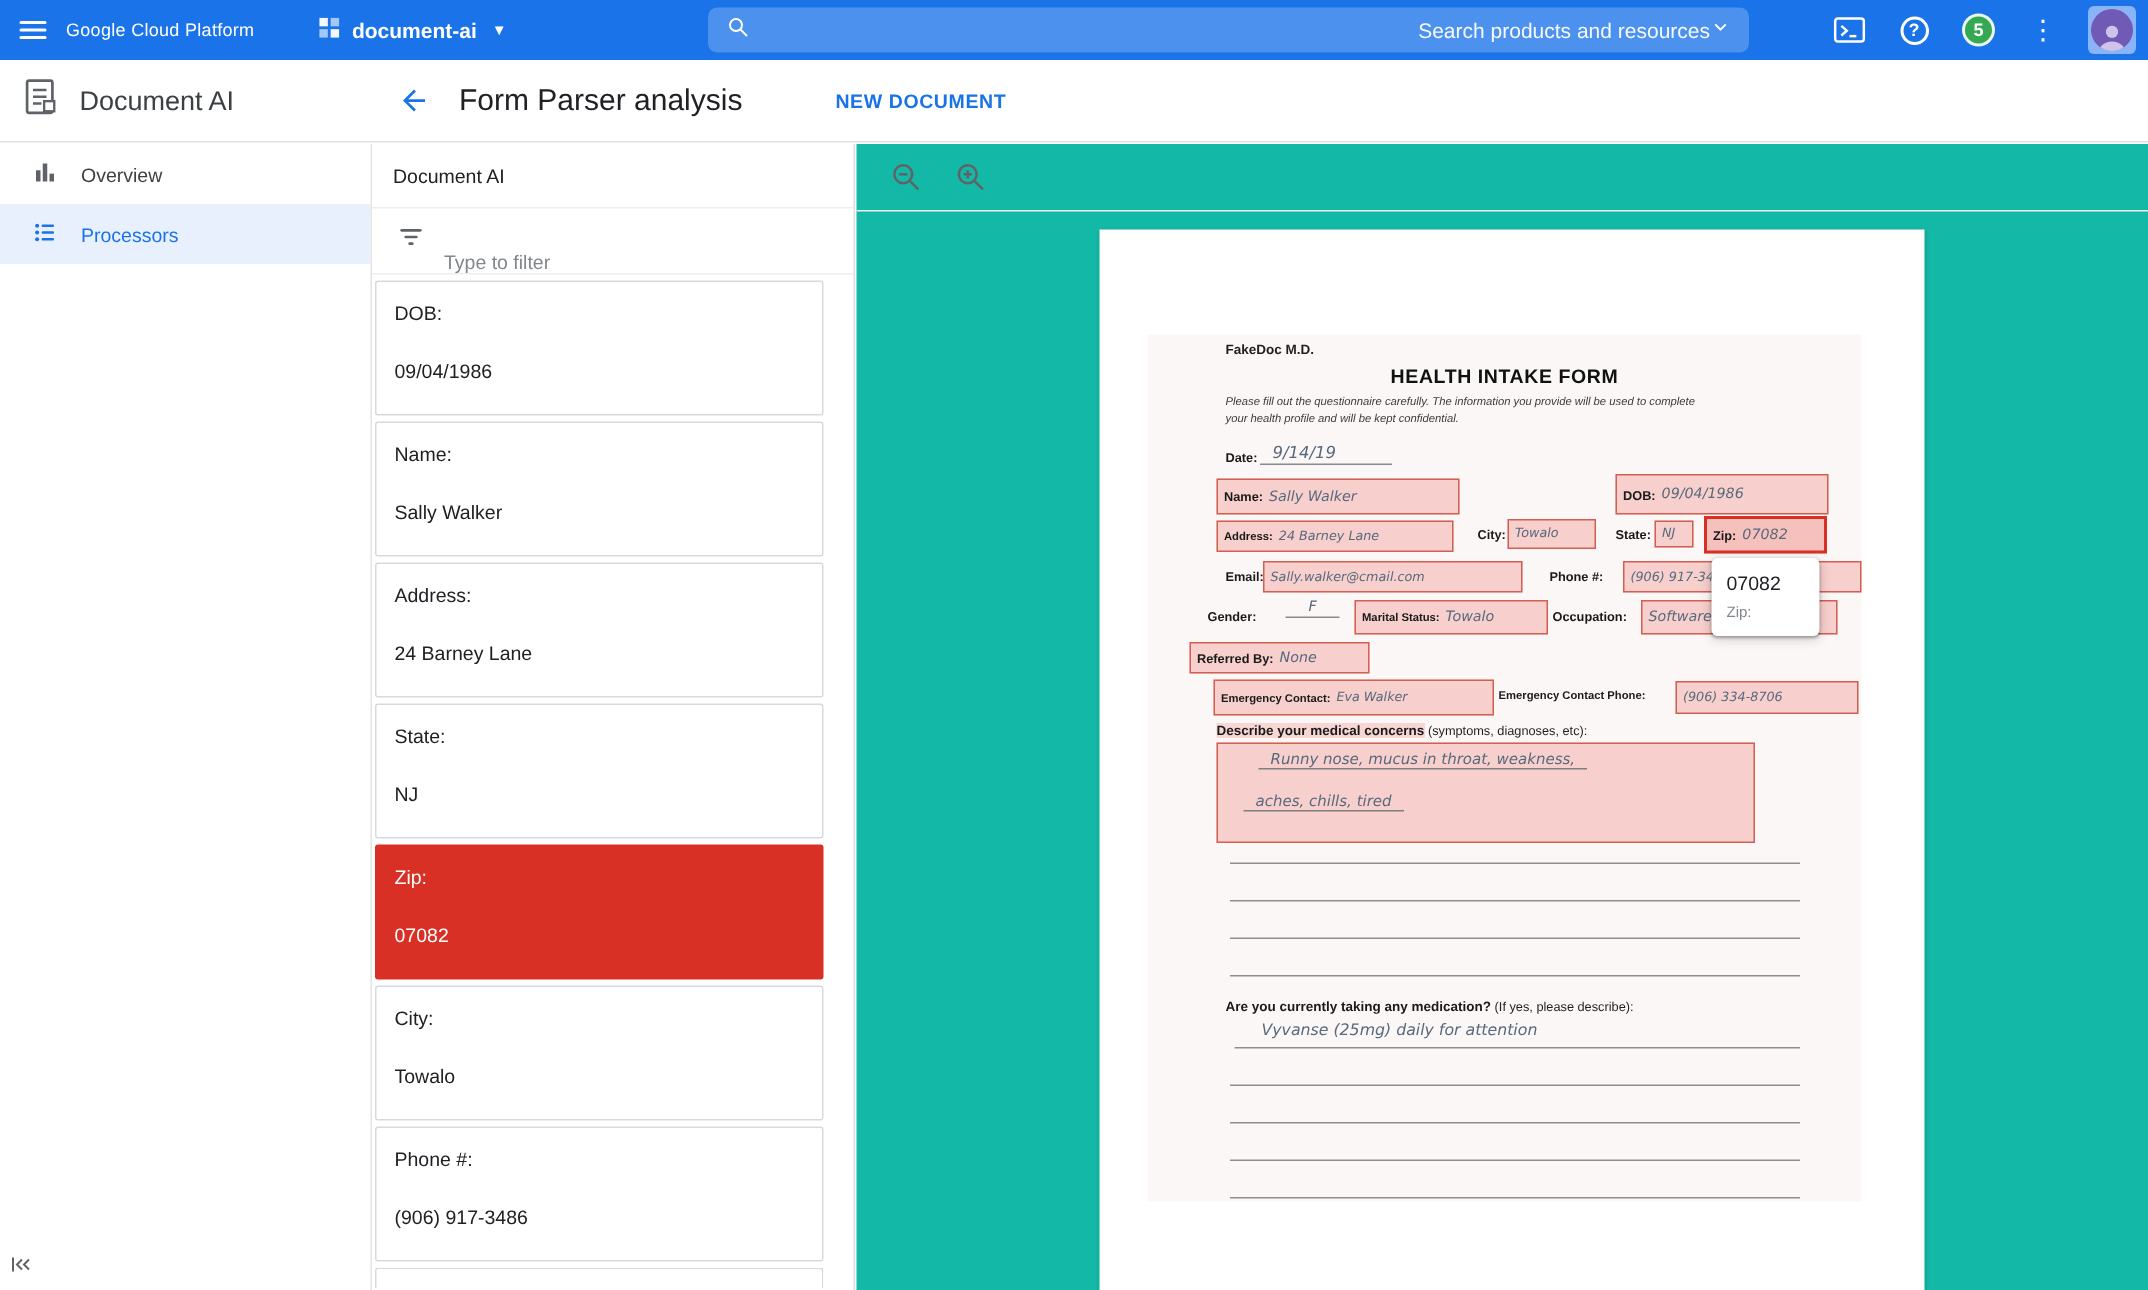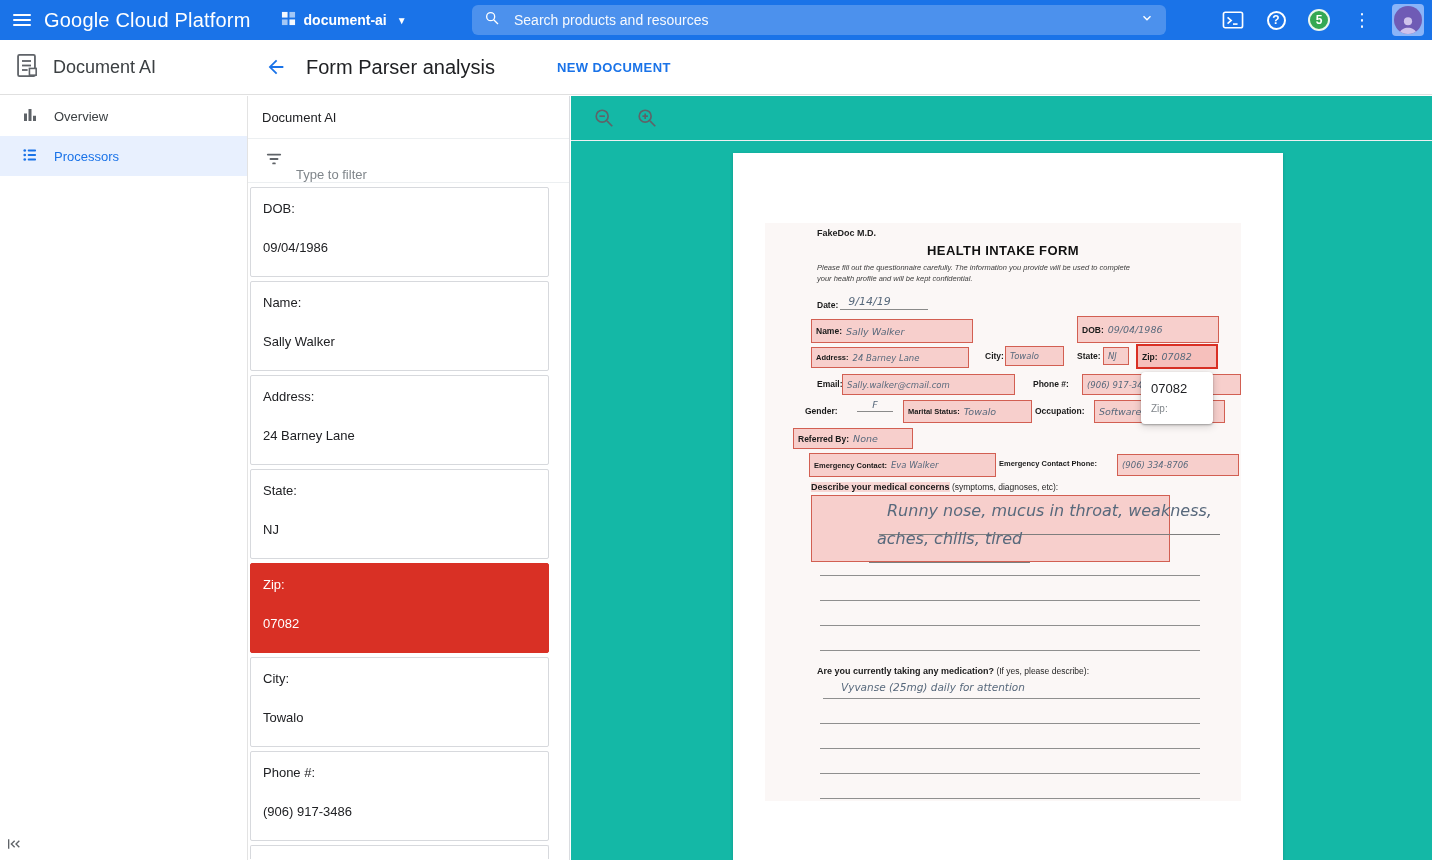--- a/index.html
+++ b/index.html
@@ -5,25 +5,25 @@
   * { margin:0; padding:0; box-sizing:border-box; }
   html,body { width:1432px; height:860px; }
   body { font-family:"Liberation Sans", sans-serif; background:#fff; position:relative; overflow:hidden; color:#202124; }
   .abs { position:absolute; }
 
   
   .topbar { position:absolute; left:0; top:0; width:1432px; height:40px; background:#1a73e8; display:flex; align-items:center; color:#fff; z-index:50; }
   .hamburger { width:44px; height:40px; display:flex; align-items:center; justify-content:center; cursor:pointer; }
   .hamburger .bars { width:18px; height:12px; display:flex; flex-direction:column; justify-content:space-between; }
   .hamburger .bars span { display:block; height:2px; background:#fff; border-radius:1px; }
-  .brand { font-size:20px; letter-spacing:.2px; white-space:nowrap; margin-right:30px; }
+  .brand { font-size:12px; letter-spacing:.2px; white-space:nowrap; margin-right:42px; }
   .project-sel { display:flex; align-items:center; gap:8px; font-size:14px; font-weight:700; cursor:pointer; }
   .project-caret { font-size:10px; margin-left:2px; }
   .searchbar { position:absolute; left:472px; top:5px; width:694px; height:30px; background:rgba(255,255,255,.22); border-radius:6px; display:flex; align-items:center; padding:0 12px; }
-  .searchbar input { flex:1; background:transparent; border:none; outline:none; color:#fff; font-size:14px; font-family:"Liberation Sans",sans-serif; margin-left:14px; }
+  .searchbar input { flex:1; background:transparent; border:none; outline:none; color:#fff; font-size:14px; font-family:"Liberation Sans",sans-serif; margin-left:14px;text-align:right; }
   .searchbar input::placeholder { color:rgba(255,255,255,.95); }
   .topbar-right { position:absolute; right:8px; top:0; height:40px; display:flex; align-items:center; gap:17px; }
   .tb-icon { width:26px; height:26px; display:flex; align-items:center; justify-content:center; cursor:pointer; }
   .help-circle { width:19px; height:19px; border:2px solid #fff; border-radius:50%; display:flex; align-items:center; justify-content:center; font-size:12px; font-weight:700; color:#fff; }
   .badge5 { width:22px; height:22px; border-radius:50%; background:#34a853; border:2px solid rgba(255,255,255,.9); display:flex; align-items:center; justify-content:center; font-size:12px; font-weight:700; color:#fff; }
   .kebab { font-size:18px; color:#fff; line-height:1; }
   .avatar-frame { width:32px; height:32px; border-radius:4px; background:#8ab4f8; display:flex; align-items:center; justify-content:center; }
   .avatar { width:28px; height:28px; border-radius:50%; background:#6f5bb5; overflow:hidden; display:flex; align-items:flex-end; justify-content:center; }
 
   
@@ -68,21 +68,21 @@
   .f-label.sm { font-size:7.5px; }
   .hand { font-family:"DejaVu Sans", sans-serif; font-style:italic; color:#58697c; font-size:9.5px; white-space:nowrap; }
   .uline { border-bottom:1px solid #8a8a8a; padding:0 8px 1px 8px; }
   .hl-box { position:absolute; background:rgba(234,67,53,.22); border:1px solid rgba(197,57,41,.75); display:flex; align-items:center; gap:4px; padding:1px 4px; }
   .hl-box.sel { border:2px solid #d93025; background:rgba(234,67,53,.30); }
   .frow { position:absolute; display:flex; align-items:flex-end; gap:2px; }
   .clinic { position:absolute; left:52px; top:5px; font-weight:700; font-size:9px; }
   .doc-title { position:absolute; left:0; top:20px; width:100%; text-align:center; font-weight:700; font-size:13px; letter-spacing:.4px; color:#111; }
   .instr { position:absolute; left:52px; width:392px; font-style:italic; font-size:7.5px; color:#3c3c3c; }
   .bline { position:absolute; left:55px; width:380px; height:0; border-top:1px solid #8f8f8f; }
-  .concern-hand { position:absolute; font-family:"DejaVu Sans",sans-serif; font-style:italic; color:#58697c; font-size:16px; border-bottom:1px solid #7e7e7e; padding:0 8px 14px 8px; white-space:nowrap;margin-left:40px; }
+  .concern-hand { position:absolute; font-family:"DejaVu Sans",sans-serif; font-style:italic; color:#58697c; font-size:10px; border-bottom:1px solid #7e7e7e; padding:0 8px 0 8px; white-space:nowrap; }
   .doc-tooltip { position:absolute; left:376px; top:149px; width:72px; background:#fff; border-radius:4px; box-shadow:0 1px 2px rgba(0,0,0,.3), 0 2px 8px rgba(0,0,0,.18); padding:9px 10px 10px 10px; z-index:20; font-style:normal; }
   .doc-tooltip .tt-value { font-size:13px; color:#202124; font-family:"Liberation Sans",sans-serif; }
   .doc-tooltip .tt-label { font-size:10px; color:#80868b; margin-top:7px; font-family:"Liberation Sans",sans-serif; }
 </style>
 </head>
 <body>
 
 <div class="topbar">
   <div class="hamburger">
     <span class="bars">

